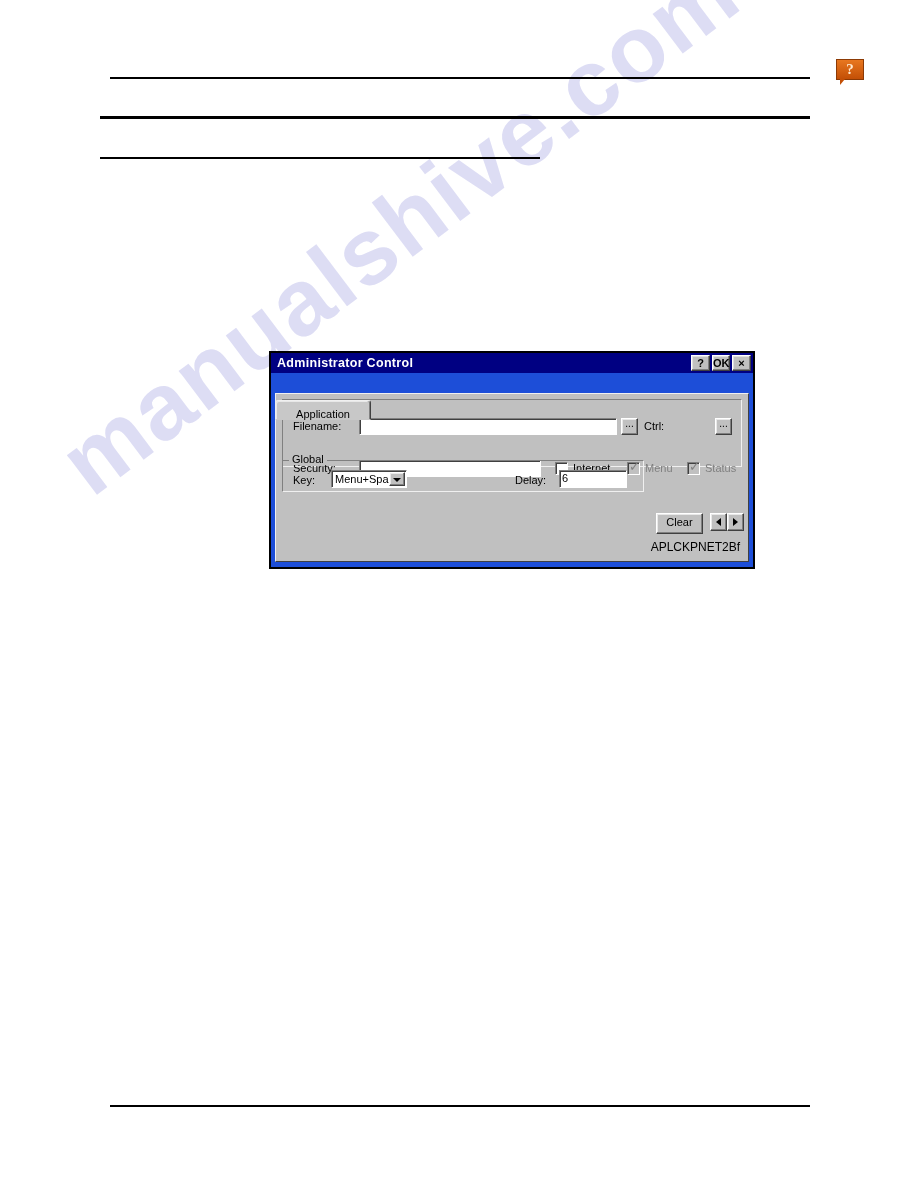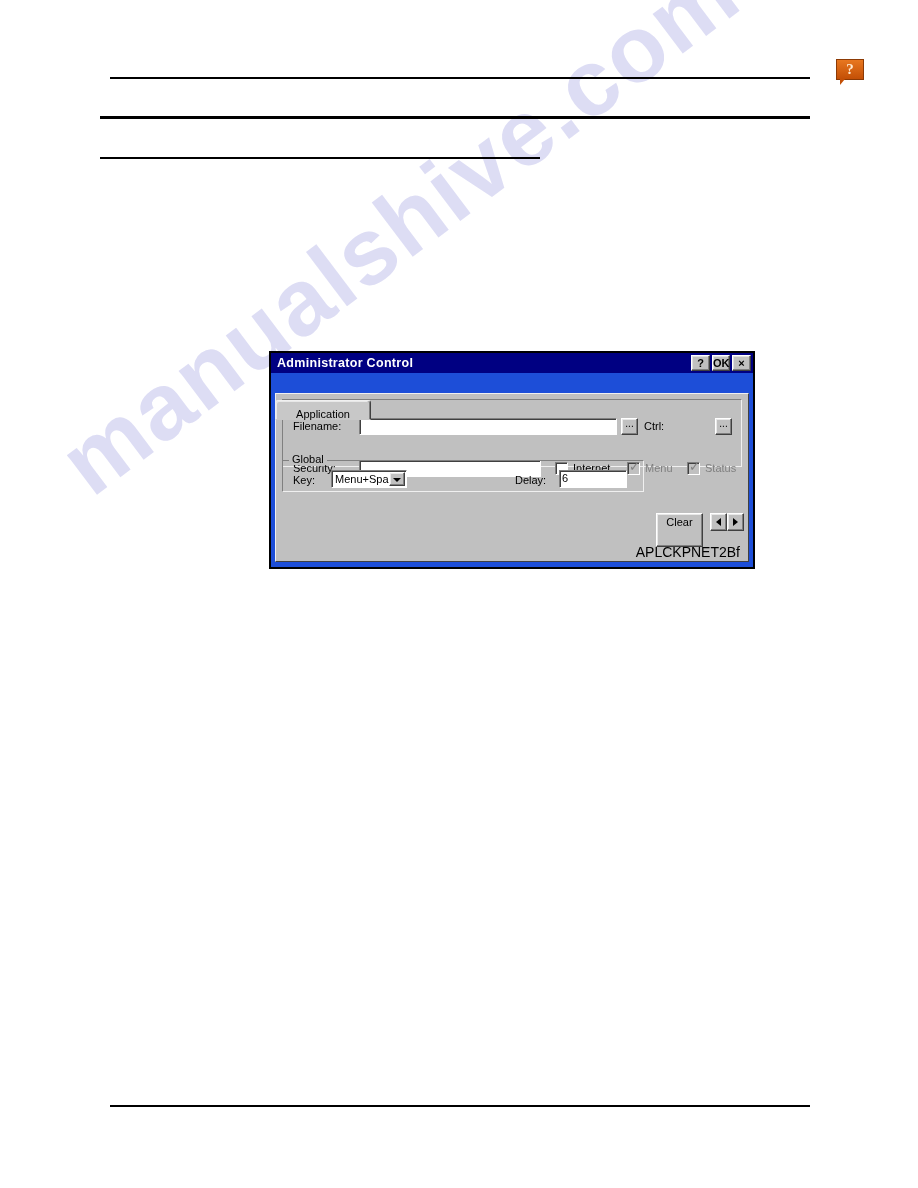--- a/index.html
+++ b/index.html
@@ -321,21 +321,21 @@
     position: absolute;
     left: 3px; top: 5px;
     border-left: 4px solid transparent;
     border-right: 4px solid transparent;
     border-top: 4px solid #000000;
   }
 
   
   .pbtn {
     position: absolute;
-    height: 34px;
+    height: 21px;
     background: #c0c0c0;
     border: 1px solid;
     border-color: #ffffff #404040 #404040 #ffffff;
     box-shadow: inset -1px -1px 0 #808080, inset 1px 1px 0 #e8e8e8;
     box-sizing: border-box;
     font-size: 11px;
     line-height: 16px;
     text-align: center;
     color: #000;
     cursor: default;
@@ -367,22 +367,22 @@
     content: "";
     position: absolute;
     left: 5px; top: 4px;
     border-top: 4px solid transparent;
     border-bottom: 4px solid transparent;
     border-left: 5px solid #000;
   }
   .buildstr {
     position: absolute;
     right: 8px;
-    bottom: 1px;
-    font-size: 14px;
+    bottom: 7px;
+    font-size: 12px;
     white-space: nowrap;
     text-align: center;
   }
 </style>
 </head>
 <body>
 
 <div class="watermark">manualshive.com</div>
 
 <div class="rule rule-top"></div>

